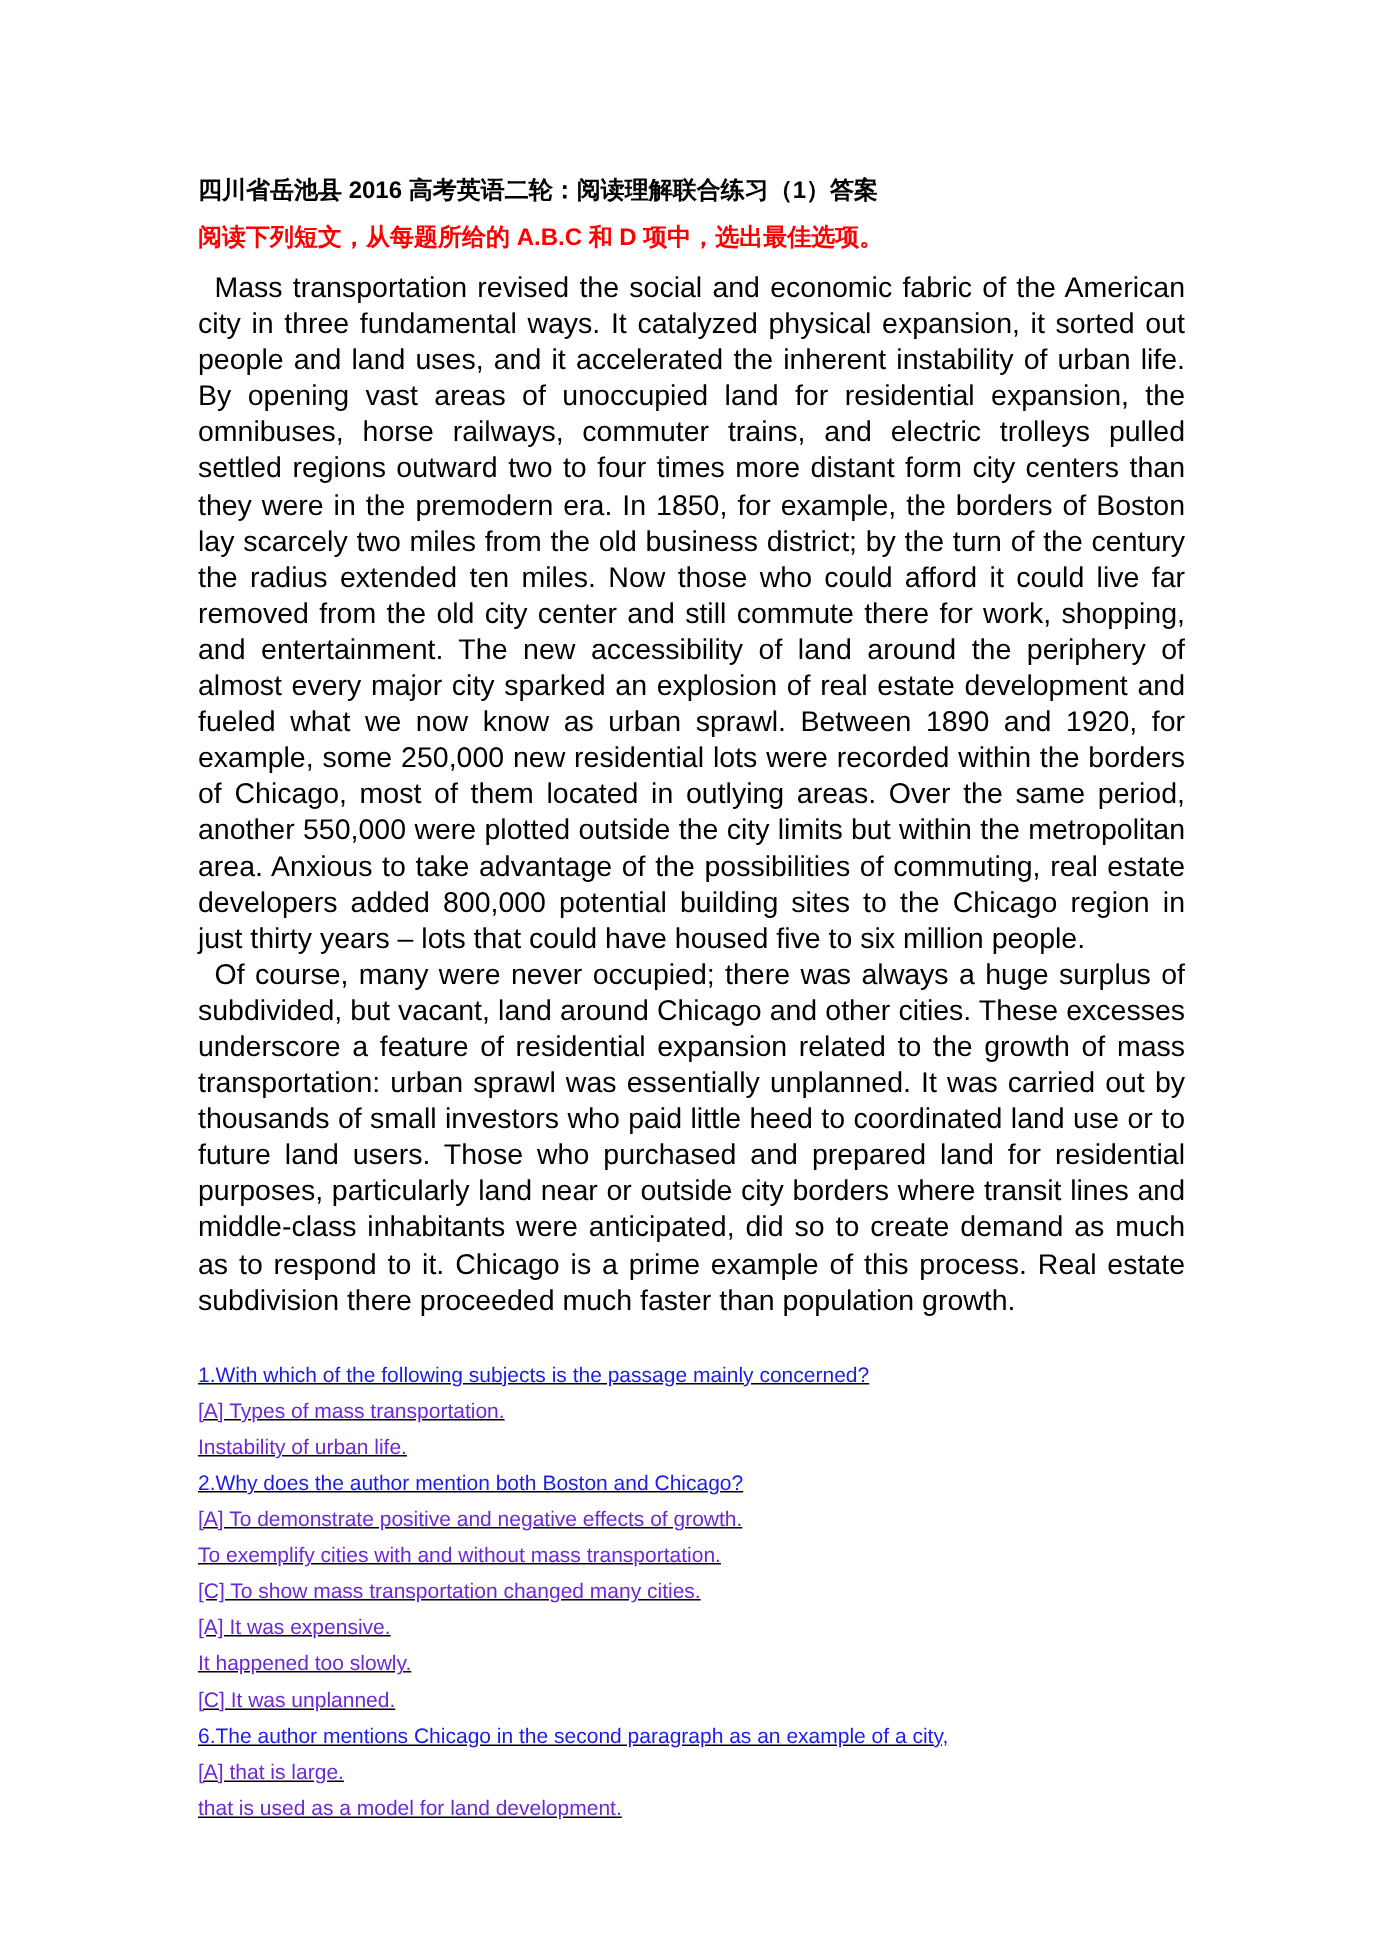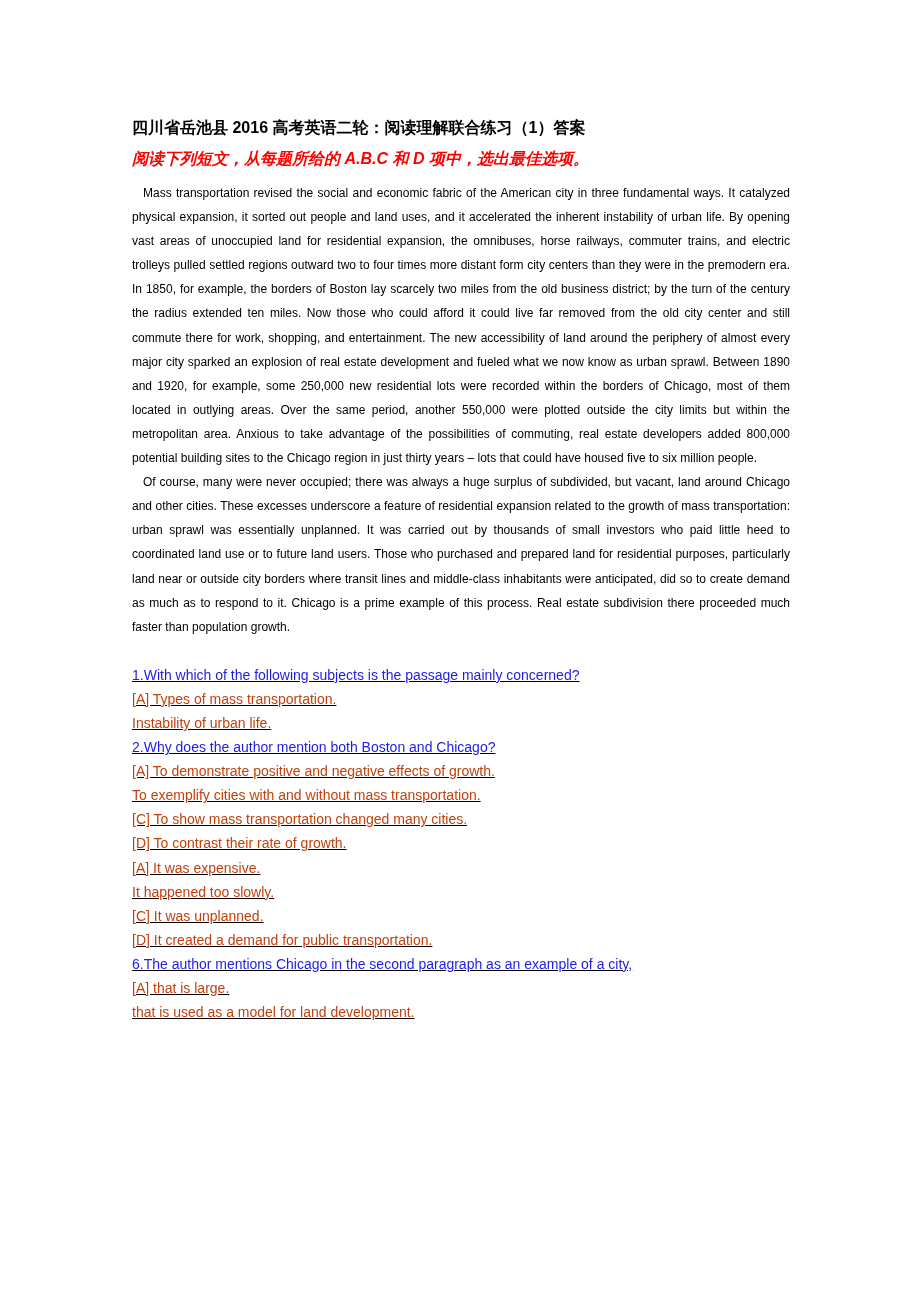--- a/index.html
+++ b/index.html
@@ -28,42 +28,41 @@
     line-height: 21px;
     font-weight: bold;
     color: #000000;
   }
   .instruction {
     margin: 0 0 12px 0;
     font-size: 16px;
     line-height: 21px;
     font-weight: bold;
     color: #ff0000;
-    font-style: italic;
   }
   .para {
     margin: 0;
-    font-size: 12px;
+    font-size: 19px;
     line-height: 24.1px;
     text-align: justify;
     text-indent: 11px;
     color: #000000;
   }
   .questions {
     margin-top: 24px;
     font-size: 14px;
     line-height: 24.1px;
     text-decoration: underline;
   }
   .question { margin: 0; }
   .q-prompt {
     color: #1c1ce6;
   }
   .q-option {
-    color: #c2410c;
+    color: #6d28d9;
   }
 </style>
 </head>
 <body>
 
 <div class="page">
   <div class="content">
 
     <h1 class="doc-title">四川省岳池县 2016 高考英语二轮：阅读理解联合练习（1）答案</h1>
 
@@ -78,28 +77,26 @@
         <div class="q-prompt">1.With which of the following subjects is the passage mainly concerned?</div>
         <div class="q-option">[A] Types of mass transportation.</div>
         <div class="q-option">Instability of urban life.</div>
       </div>
 
       <div class="question">
         <div class="q-prompt">2.Why does the author mention both Boston and Chicago?</div>
         <div class="q-option">[A] To demonstrate positive and negative effects of growth.</div>
         <div class="q-option">To exemplify cities with and without mass transportation.</div>
         <div class="q-option">[C] To show mass transportation changed many cities.</div>
-        <div class="q-option">[D] To contrast their rate of growth.</div>
       </div>
 
       <div class="question">
         <div class="q-option">[A] It was expensive.</div>
         <div class="q-option">It happened too slowly.</div>
         <div class="q-option">[C] It was unplanned.</div>
-        <div class="q-option">[D] It created a demand for public transportation.</div>
       </div>
 
       <div class="question">
         <div class="q-prompt">6.The author mentions Chicago in the second paragraph as an example of a city,</div>
         <div class="q-option">[A] that is large.</div>
         <div class="q-option">that is used as a model for land development.</div>
       </div>
 
     </div>
   </div>

